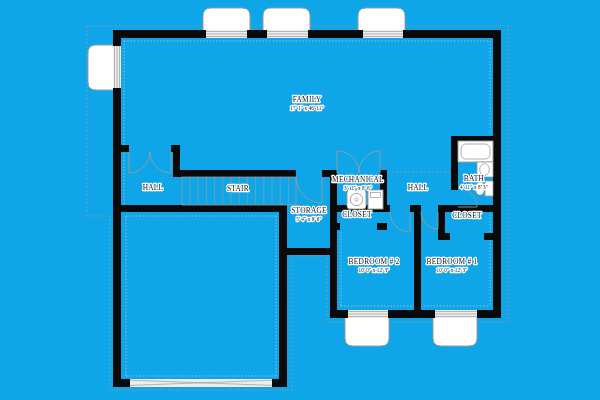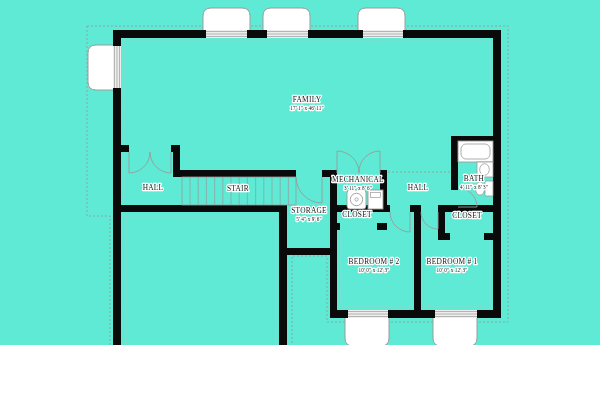--- a/index.html
+++ b/index.html
@@ -1,16 +1,16 @@
 <!DOCTYPE html>
 <html><head>
 <meta charset="utf-8">
 <style>
   html,body{margin:0;padding:0;background:#fff;}
-  #stage{position:relative;width:600px;height:345px;background:#5eead4;overflow:hidden;}
+  #stage{position:relative;width:600px;height:400px;background:#0ea5e9;overflow:hidden;}
   svg{position:absolute;left:0;top:0;}
   text{font-family:"Liberation Serif","DejaVu Serif",serif;fill:#161616;
        paint-order:stroke;stroke:#ffffff;stroke-width:2.4px;stroke-linejoin:round;}
   .room-label{font-size:7.4px;letter-spacing:.25px;}
   .room-dim{font-size:5.2px;letter-spacing:.1px;}
 </style>
 </head>
 <body>
 
 <div id="stage">

